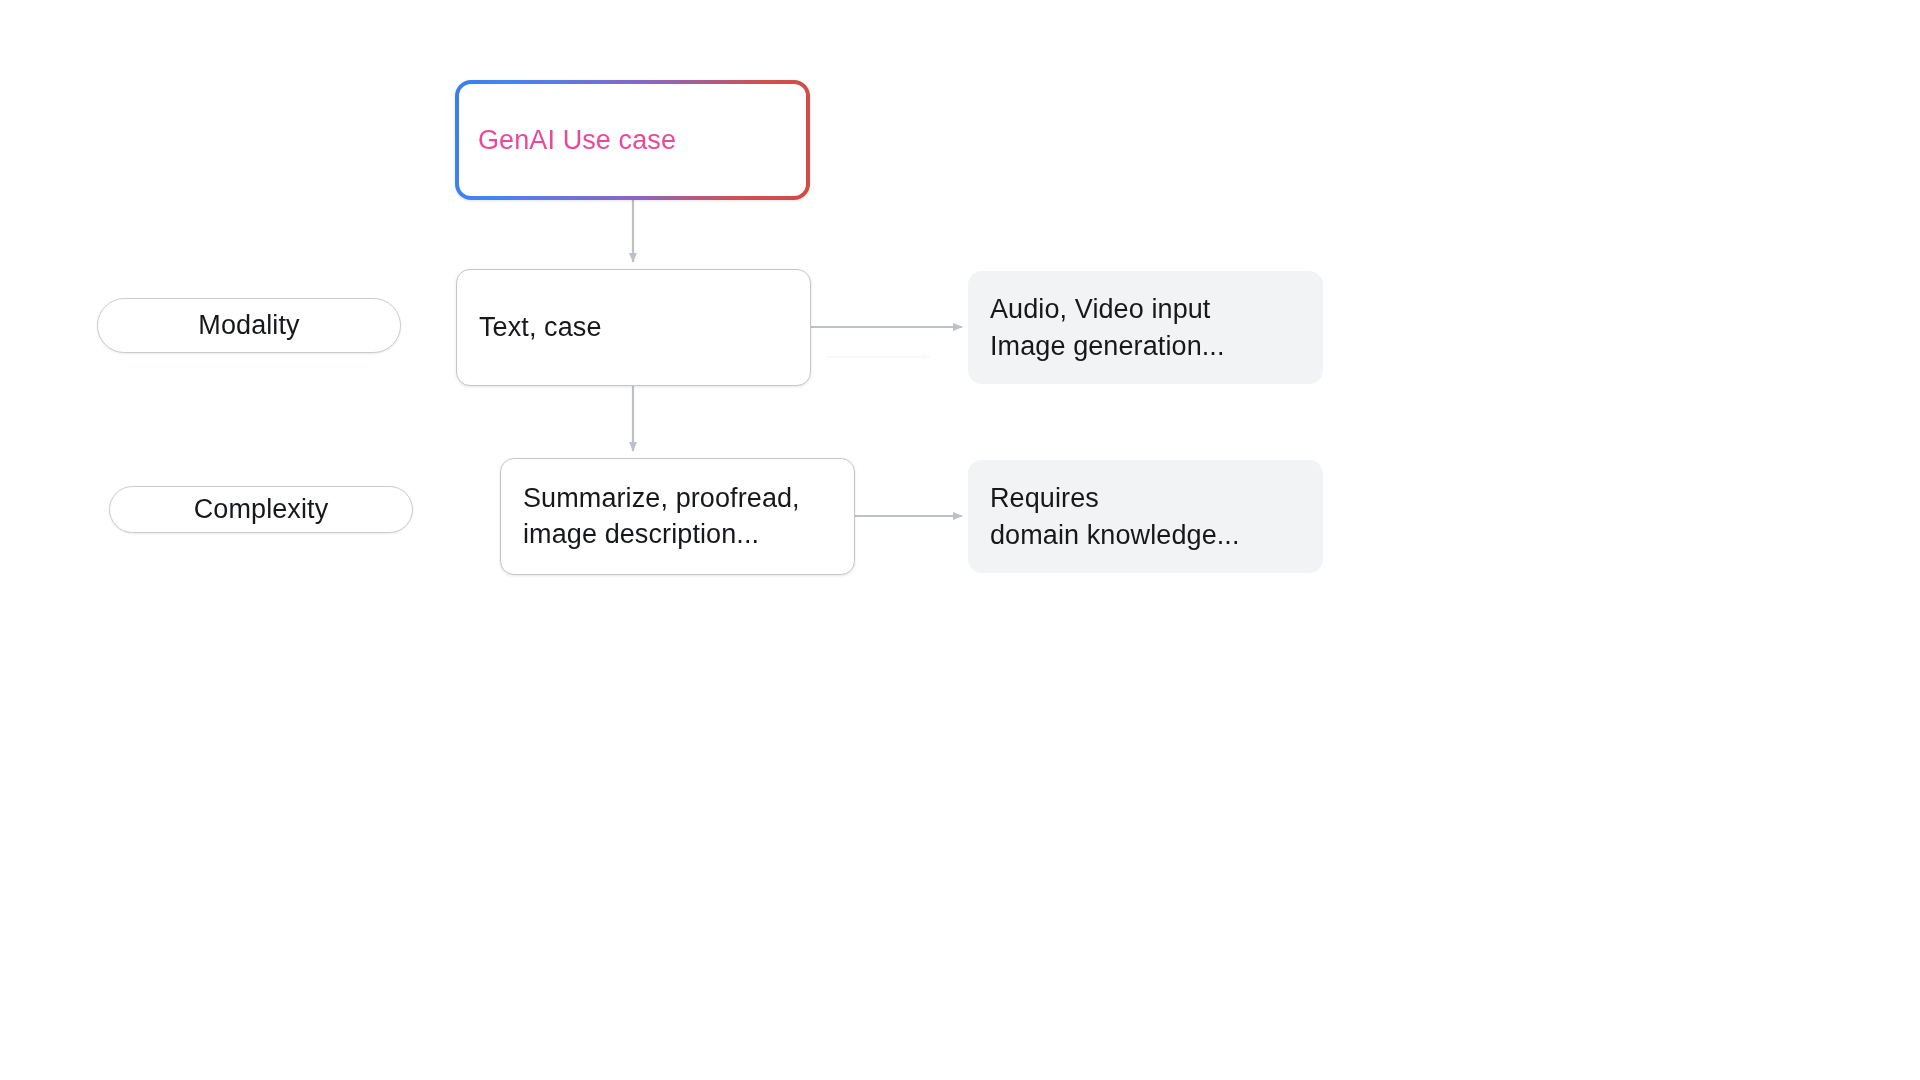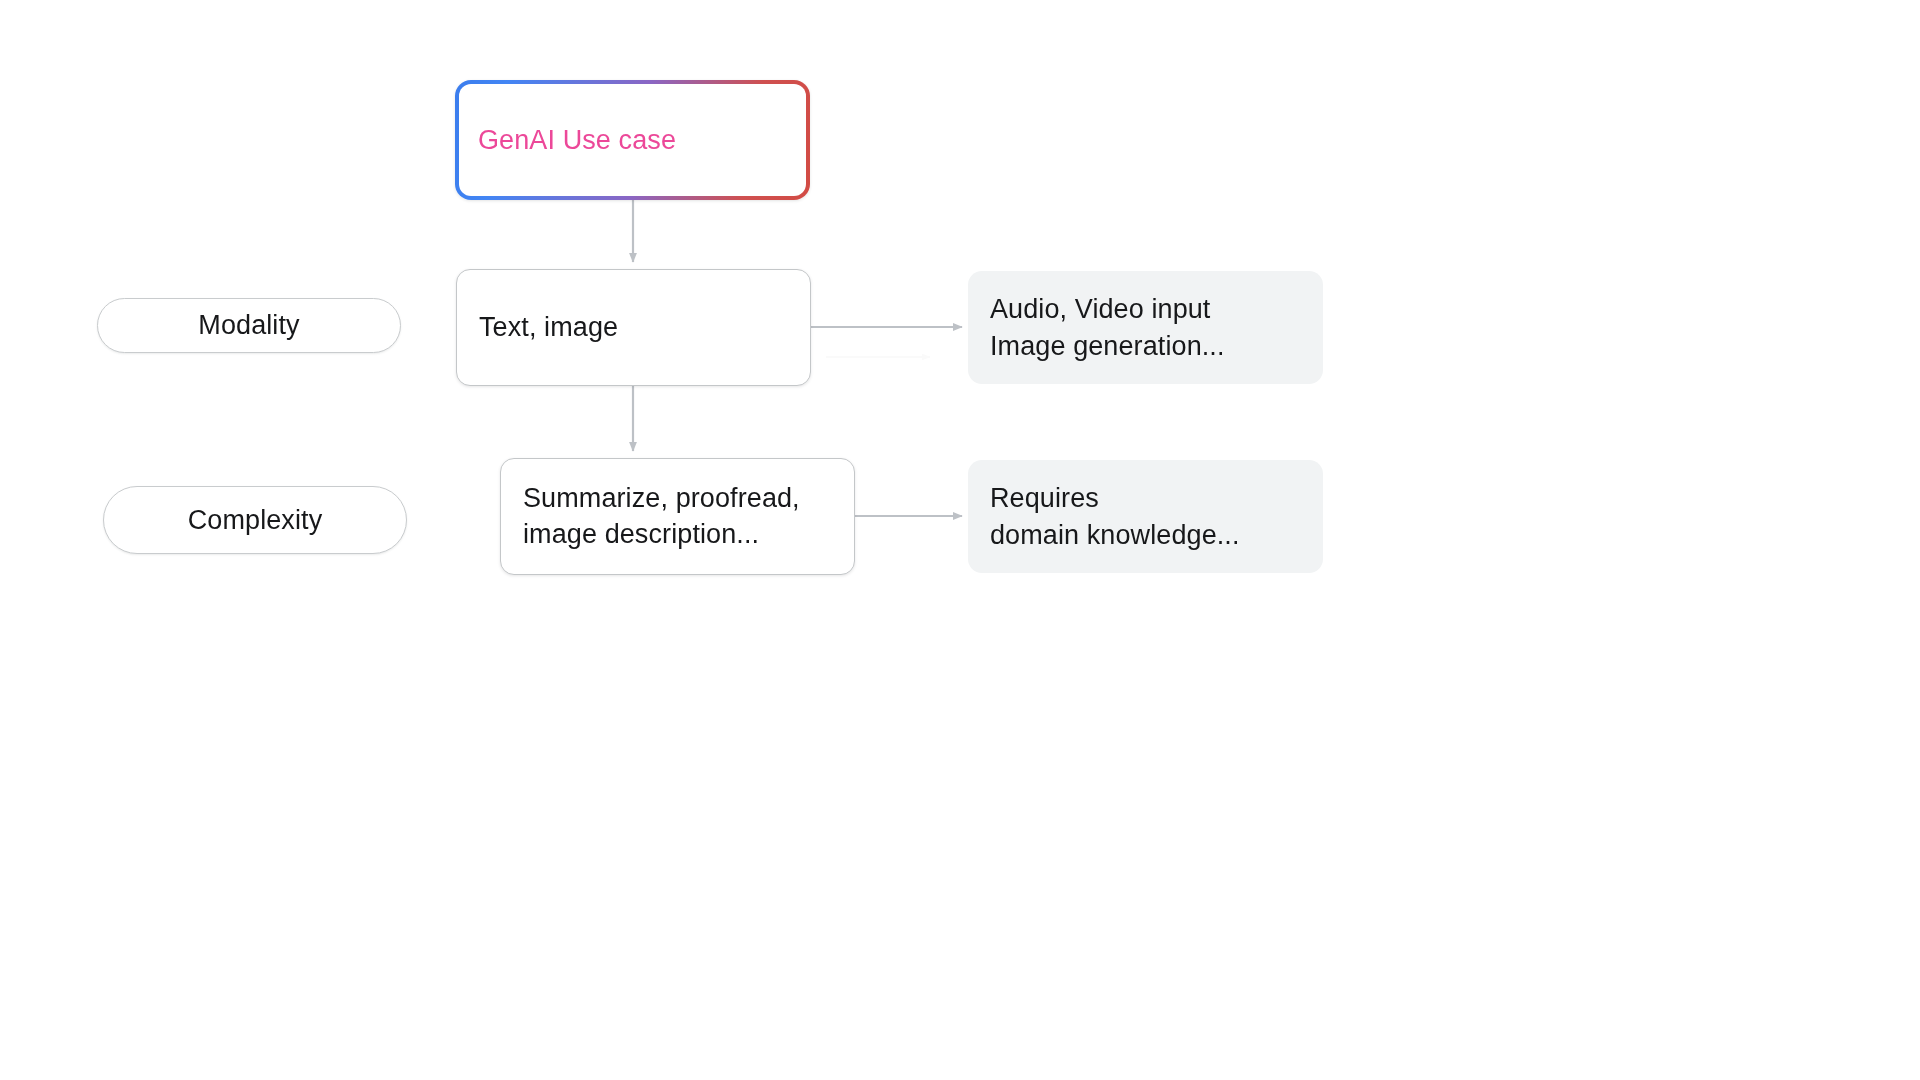--- a/index.html
+++ b/index.html
@@ -101,21 +101,21 @@
 
   .node-text { display: block; white-space: pre-line; }
 
   
   #node-root      { left: 455px; top: 80px;  width: 355px; height: 120px; }
   #node-modality  { left: 456px; top: 269px; width: 355px; height: 117px; }
   #node-complexity{ left: 456px; top: 458px; width: 355px; height: 117px; margin-left: 44px; }
   #card-modality  { left: 968px; top: 271px; width: 355px; height: 113px; }
   #card-complexity{ left: 968px; top: 460px; width: 355px; height: 113px; }
   #pill-modality  { left: 97px;  top: 298px; width: 304px; height: 55px; }
-  #pill-complexity{ left: 103px;  top: 486px; width: 304px; height: 68px; text-align: right; }
+  #pill-complexity{ left: 109px;  top: 486px; width: 304px; height: 47px; text-align: right; }
 </style>
 </head>
 <body>
 
 <div id="canvas">
 
   <svg id="connectors" viewBox="0 0 1920 1080">
     <defs>
       <marker id="arrowhead" markerWidth="10" markerHeight="8" refX="9.2" refY="4" orient="auto" markerUnits="userSpaceOnUse">
         <path d="M0,0 L10,4 L0,8 z" fill="#bdc1c6"></path>
@@ -140,21 +140,21 @@
     <div class="node-root-inner">
       <span class="node-text">GenAI Use case</span>
     </div>
   </div>
 
   <div id="pill-modality" class="pill">
     <span>Modality</span>
   </div>
 
   <div id="node-modality" class="node">
-    <span class="node-text">Text, image</span>
+    <span class="node-text">Text, case</span>
   </div>
 
   <div id="card-modality" class="node-muted">
     <span class="node-text">Audio, Video input
 Image generation...</span>
   </div>
 
   <div id="pill-complexity" class="pill">
     <span>Complexity</span>
   </div>

